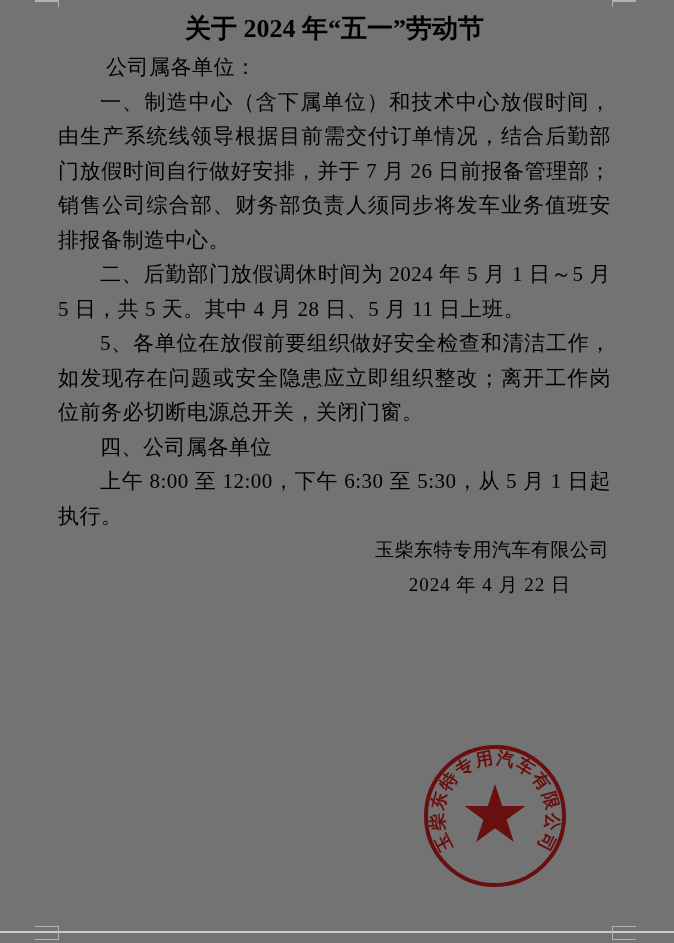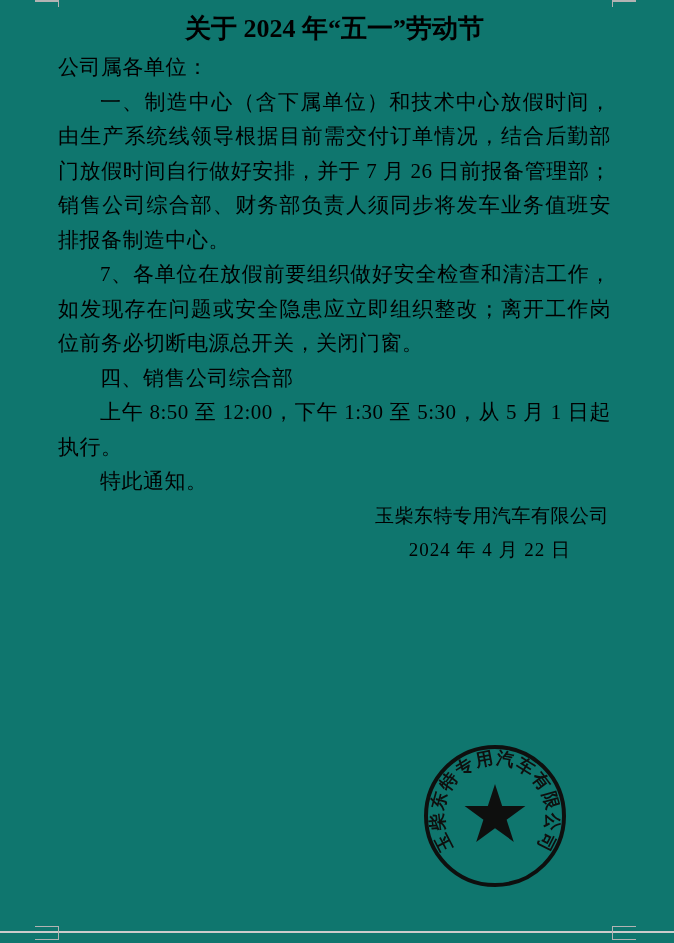--- a/index.html
+++ b/index.html
@@ -1,33 +1,33 @@
 <!DOCTYPE html>
 <html><head>
 <meta charset="utf-8">
 <style>
   html, body { margin:0; padding:0; }
   body {
     width:674px; height:943px; background:#ffffff; overflow:hidden;
     font-family:"Liberation Serif","DejaVu Serif",serif; color:#000;
     position:relative;
   }
-  .page { position:absolute; inset:0; background:#0f766e; }
+  .page { position:absolute; inset:0; background:#737373; }
 
   .content { position:absolute; left:58px; top:8px; width:553px; z-index:1; }
 
   .title { margin:0; font-size:26px; font-weight:bold; text-align:center; line-height:42px; }
 
   .bodytext p {
     margin:0; font-size:21px; line-height:34.5px;
     text-align:justify; text-justify:inter-character;
     text-indent:2em;
     letter-spacing:0.5px;
   }
-  .bodytext p.salutation { text-indent:0; }
+  .bodytext p.salutation { text-indent:0;margin-left:48px; }
   .bodytext p.sig-company { text-align:right; text-indent:0; font-size:19px; letter-spacing:0.5px; padding-right:2px; }
   .bodytext p.sig-date   { text-align:right; text-indent:0; font-size:19px; letter-spacing:1px; padding-right:40px; }
 
   
   .seal {
     position:absolute; left:415px; top:736px; width:160px; height:160px;
     z-index:2; mix-blend-mode:multiply; opacity:0.93; pointer-events:none;
   }
   .seal-ring   { fill:none; stroke:#e60f0f; stroke-width:4; }
   .seal-star   { fill:#e60f0f; }
@@ -54,24 +54,24 @@
   <div class="mark mark-br"></div>
 
   <div class="content">
     <h1 class="title">
       <div>关于 2024 年“五一”劳动节</div>
     </h1>
 
     <div class="bodytext">
       <p class="salutation">公司属各单位：</p>
       <p>一、制造中心（含下属单位）和技术中心放假时间，由生产系统线领导根据目前需交付订单情况，结合后勤部门放假时间自行做好安排，并于 7 月 26 日前报备管理部；销售公司综合部、财务部负责人须同步将发车业务值班安排报备制造中心。</p>
-      <p>7、各单位在放假前要组织做好安全检查和清洁工作，如发现存在问题或安全隐患应立即组织整改；离开工作岗位前务必切断电源总开关，关闭门窗。</p>
-      <p>四、销售公司综合部</p>
-      <p>上午 8:50 至 12:00，下午 1:30 至 5:30，从 5 月 1 日起执行。</p>
-      <p>特此通知。</p>
+      <p>二、后勤部门放假调休时间为 2024 年 5 月 1 日～5 月 5 日，共 5 天。其中 4 月 28 日、5 月 11 日上班。</p>
+      <p>5、各单位在放假前要组织做好安全检查和清洁工作，如发现存在问题或安全隐患应立即组织整改；离开工作岗位前务必切断电源总开关，关闭门窗。</p>
+      <p>四、公司属各单位</p>
+      <p>上午 8:00 至 12:00，下午 6:30 至 5:30，从 5 月 1 日起执行。</p>
       <p class="sig-company">玉柴东特专用汽车有限公司</p>
       <p class="sig-date">2024 年 4 月 22 日</p>
     </div>
   </div>
 
   <svg class="seal" viewBox="0 0 160 160" xmlns="http://www.w3.org/2000/svg">
     <defs>
       <path id="sealArc" d="M 38.5 111.3 A 52 52 0 1 1 121.5 111.3" fill="none"></path>
     </defs>
     <circle class="seal-ring" cx="80" cy="80" r="69" stroke="#e60f0f"></circle>

